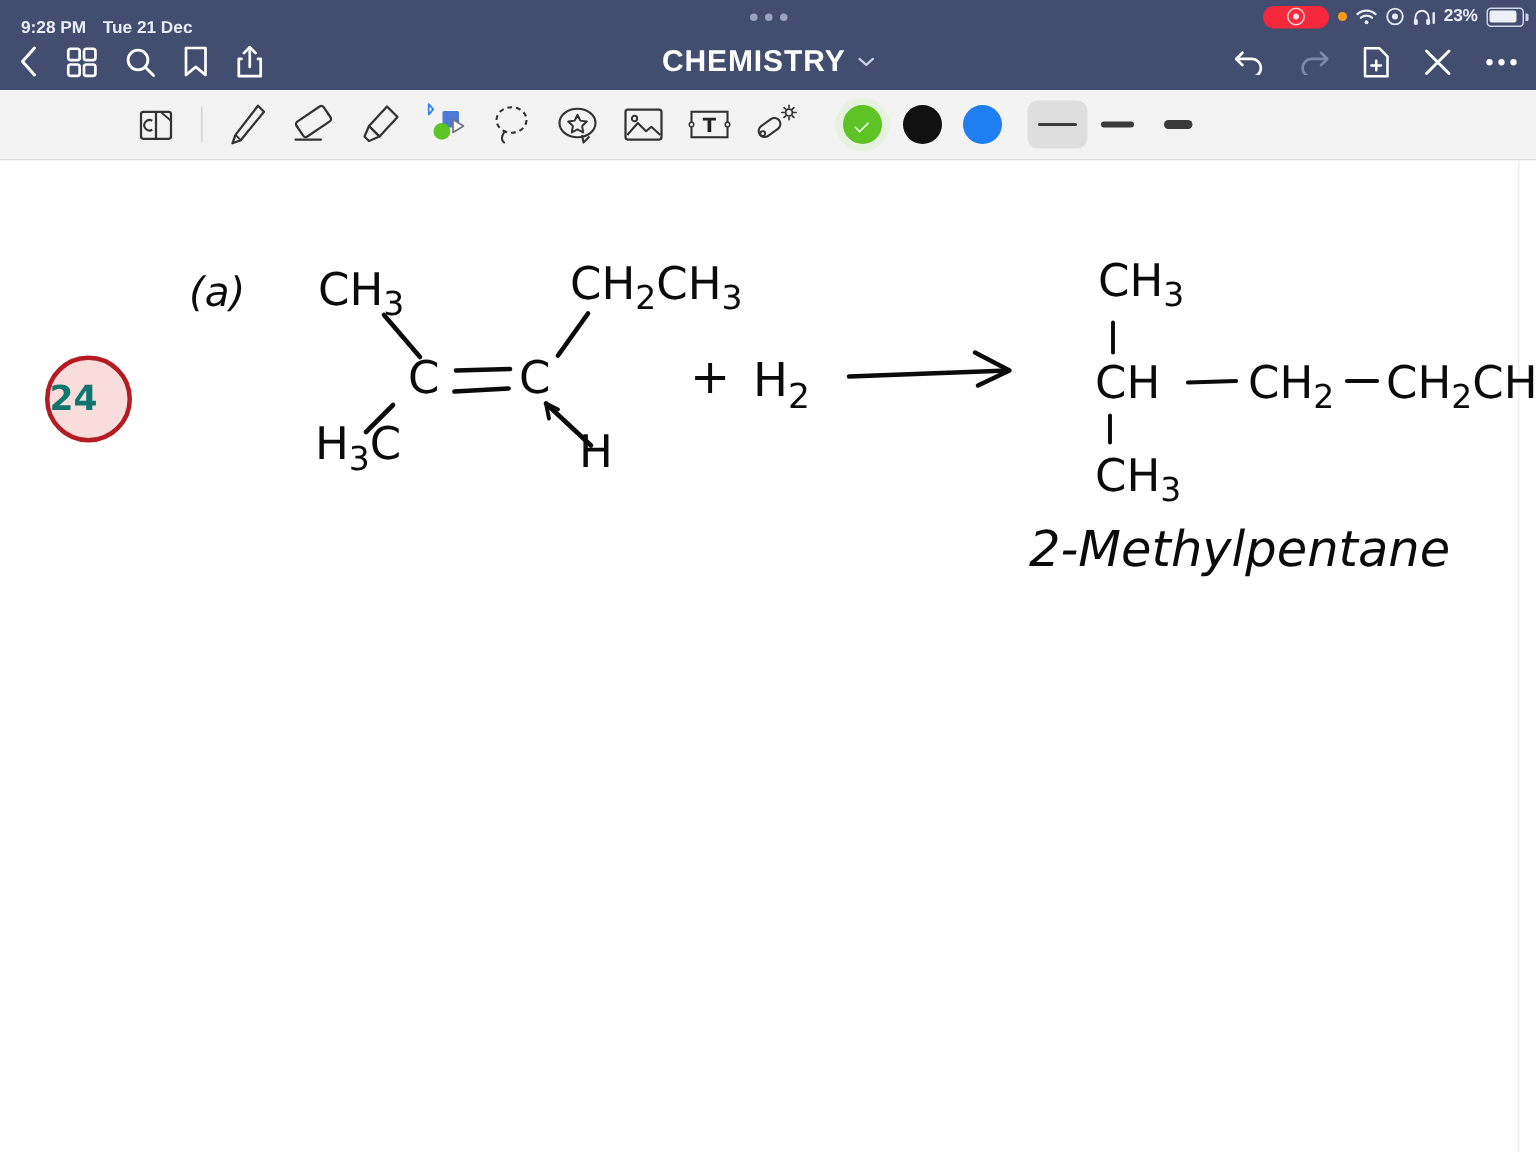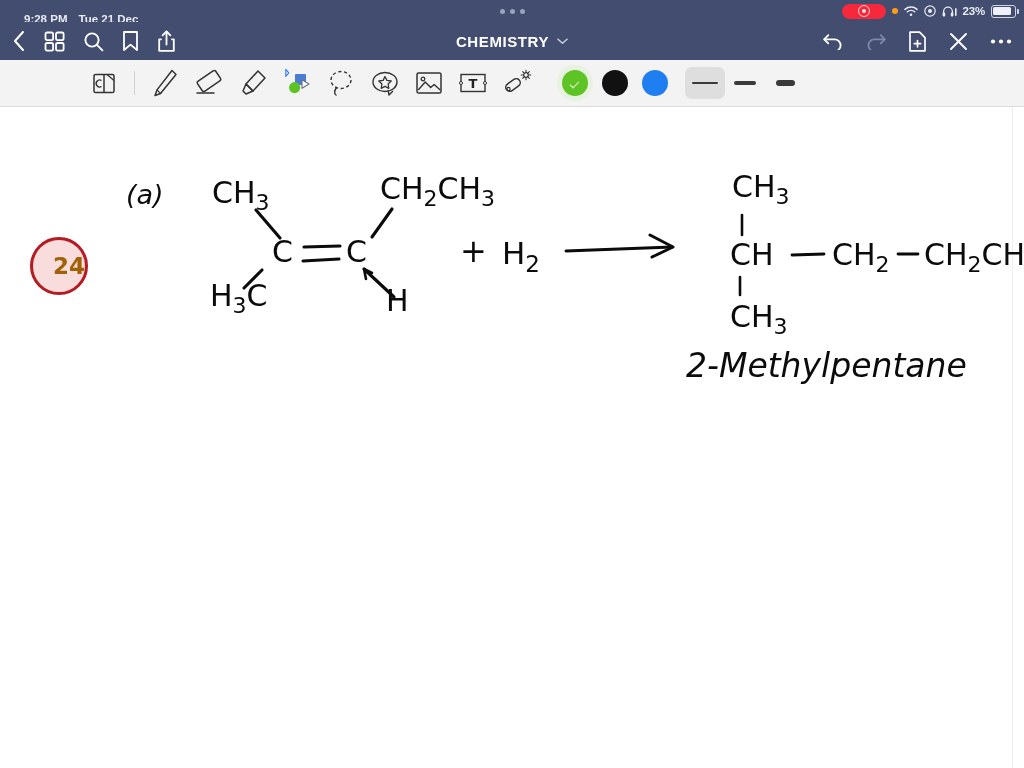--- a/index.html
+++ b/index.html
@@ -3,40 +3,40 @@
 <meta charset="utf-8">
 <style>
   html,body{margin:0;padding:0;background:#fff;}
   body{width:1024px;height:768px;overflow:hidden;
        font-family:"Liberation Sans",sans-serif;-webkit-font-smoothing:antialiased;}
   .app{position:relative;width:1024px;height:768px;background:#fff;}
 
   
   .statusbar{position:absolute;left:0;top:0;width:1024px;height:22px;background:#434d70;
              display:flex;align-items:center;color:#e9ebf3;font-size:11.5px;font-weight:bold;}
-  .sb-left{display:flex;align-items:center;gap:11px;padding-left:24px;margin-top:16px;}
+  .sb-left{display:flex;align-items:center;gap:11px;padding-left:14px;margin-top:16px;}
   .sb-center{position:absolute;left:0;right:0;display:flex;justify-content:center;align-items:center;gap:5px;}
   .sb-dot{width:5px;height:5px;border-radius:50%;background:#9aa2bd;}
   .sb-right{position:absolute;right:8px;display:flex;align-items:center;gap:6px;}
   .rec-pill{width:44px;height:15px;border-radius:8px;background:#f5283c;display:flex;align-items:center;justify-content:center;}
   .rec-ring{width:10px;height:10px;border-radius:50%;border:1.6px solid #ffd6da;display:flex;align-items:center;justify-content:center;}
   .rec-core{width:4px;height:4px;border-radius:50%;background:#ffe2e5;}
   .orange-dot{width:6px;height:6px;border-radius:50%;background:#ff9d18;}
   .sb-batt-txt{font-size:11.5px;font-weight:bold;letter-spacing:-0.2px;}
   .batt{width:23px;height:11px;border:1.3px solid #cfd4e6;border-radius:3px;position:relative;}
   .batt:after{content:"";position:absolute;right:-3.5px;top:3px;width:2px;height:5px;background:#cfd4e6;border-radius:0 1px 1px 0;}
   .batt-fill{position:absolute;left:1.2px;top:1.2px;bottom:1.2px;width:18px;background:#eef0f7;border-radius:1.5px;}
 
   
   .navbar{position:absolute;left:0;top:22px;width:1024px;height:38px;background:#434d70;
           display:flex;align-items:center;}
   .nav-left{display:flex;align-items:center;gap:18px;padding-left:12px;}
   .nav-right{position:absolute;right:12px;display:flex;align-items:center;gap:21px;}
   .nav-title{position:absolute;left:0;right:0;display:flex;justify-content:center;align-items:center;gap:8px;
-             color:#ffffff;font-size:15px;font-weight:bold;letter-spacing:0.6px;}
+             color:#ffffff;font-size:20px;font-weight:bold;letter-spacing:0.6px;}
   .nav-ico{display:flex;align-items:center;justify-content:center;}
   .nav-ico svg{display:block;}
 
   
   .toolbar{position:absolute;left:0;top:60px;width:1024px;height:46px;background:#f3f3f3;
            border-bottom:1px solid #dcdcdc;display:flex;align-items:center;}
   .tb-sep{width:1px;height:24px;background:#d2d2d2;margin:0 8px;}
   .tool{width:44px;height:40px;display:flex;align-items:center;justify-content:center;position:relative;}
   .swatch{width:26px;height:26px;border-radius:50%;}
   .sw-wrap{width:40px;height:40px;display:flex;align-items:center;justify-content:center;position:relative;}
@@ -51,22 +51,22 @@
   .line{background:#3a3a3a;border-radius:3px;}
   .l-thin{width:26px;height:2.6px;}
   .l-med{width:22px;height:4.5px;}
   .l-thick{width:19px;height:6.5px;}
 
   
   .canvas{position:absolute;left:0;top:107px;width:1024px;height:661px;background:#ffffff;}
   .page-edge{position:absolute;right:11px;top:0;width:1px;height:661px;background:#ededed;}
 
   .badge{position:absolute;left:30px;top:130px;width:52px;height:52px;border-radius:50%;
-         background:#f9dcdc;border:3px solid #b41b22;color:#a16207;
-         display:flex;align-items:center;justify-content:flex-end;font-size:23px;font-weight:bold;
+         background:#f9dcdc;border:3px solid #b41b22;color:#0f766e;
+         display:flex;align-items:center;justify-content:flex-start;font-size:23px;font-weight:bold;
          font-family:"DejaVu Sans",sans-serif;}
 
   .ink{position:absolute;left:0;top:0;width:1024px;height:661px;}
   .ink text{font-family:"DejaVu Sans",sans-serif;fill:#0b0b0b;}
 </style>
 </head>
 <body>
 
 <div class="app">
 

